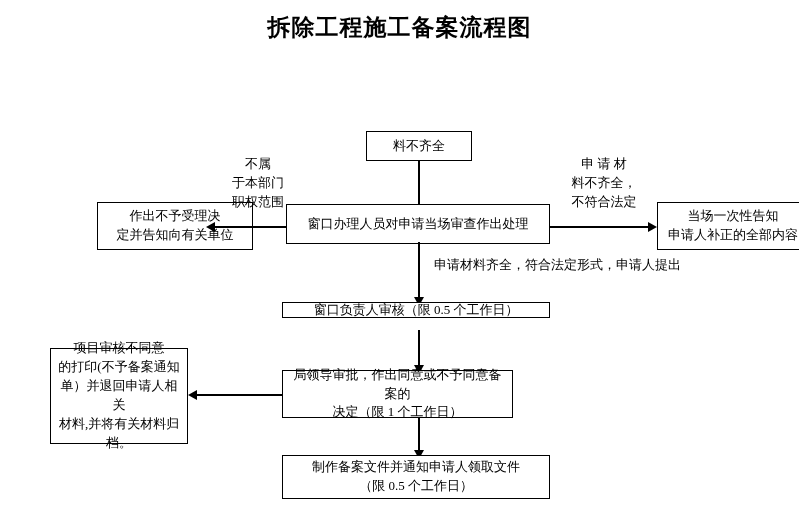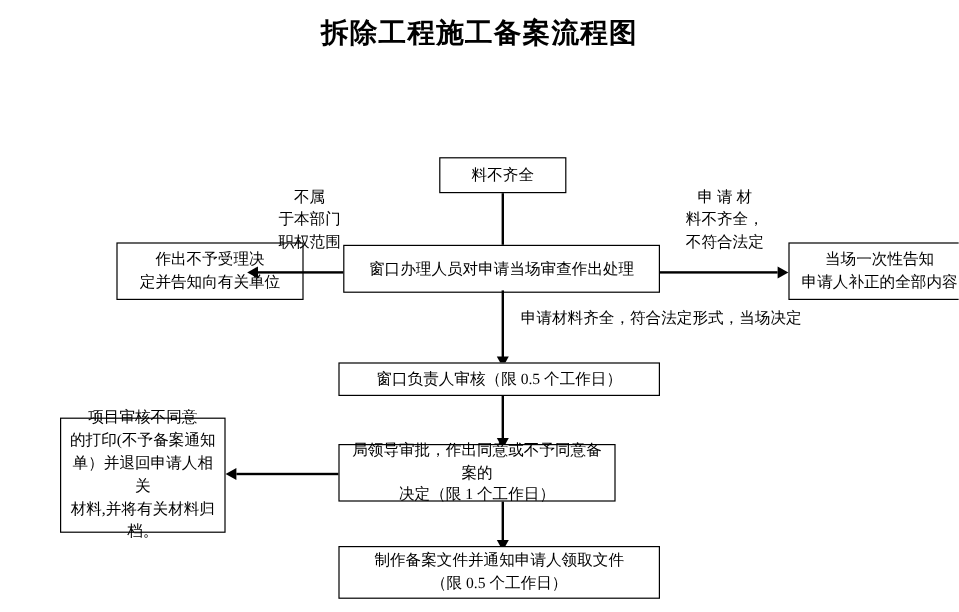--- a/index.html
+++ b/index.html
@@ -118,23 +118,23 @@
 于本部门
 职权范围</div>
 
   <div class="freetext" style="left:561px; top:155px; width:86px;">申 请 材
 料不齐全，
 不符合法定</div>
 
   <div class="line vline" style="left:418px; top:242px; height:58px;"></div>
   <div class="arrow arrow-down" style="left:414px; top:297px;"></div>
 
-  <div class="freetext left" style="left:434px; top:256px; width:330px;">申请材料齐全，符合法定形式，当场决定</div>
+  <div class="freetext left" style="left:434px; top:256px; width:330px;">申请材料齐全，符合法定形式，申请人提出</div>
 
-  <div class="box" style="left:282px; top:302px; width:268px; height:28px;">窗口负责人审核（限 0.5 个工作日）</div>
+  <div class="box" style="left:282px; top:302px; width:268px; height:16px;">窗口负责人审核（限 0.5 个工作日）</div>
 
   <div class="line vline" style="left:418px; top:330px; height:38px;"></div>
   <div class="arrow arrow-down" style="left:414px; top:365px;"></div>
 
   <div class="box" style="left:282px; top:370px; width:231px; height:48px;">局领导审批，作出同意或不予同意备案的
 决定（限 1 个工作日）</div>
 
   <div class="box" style="left:50px; top:348px; width:138px; height:96px; font-size:13px;">项目审核不同意
 的打印(不予备案通知
 单）并退回申请人相关

